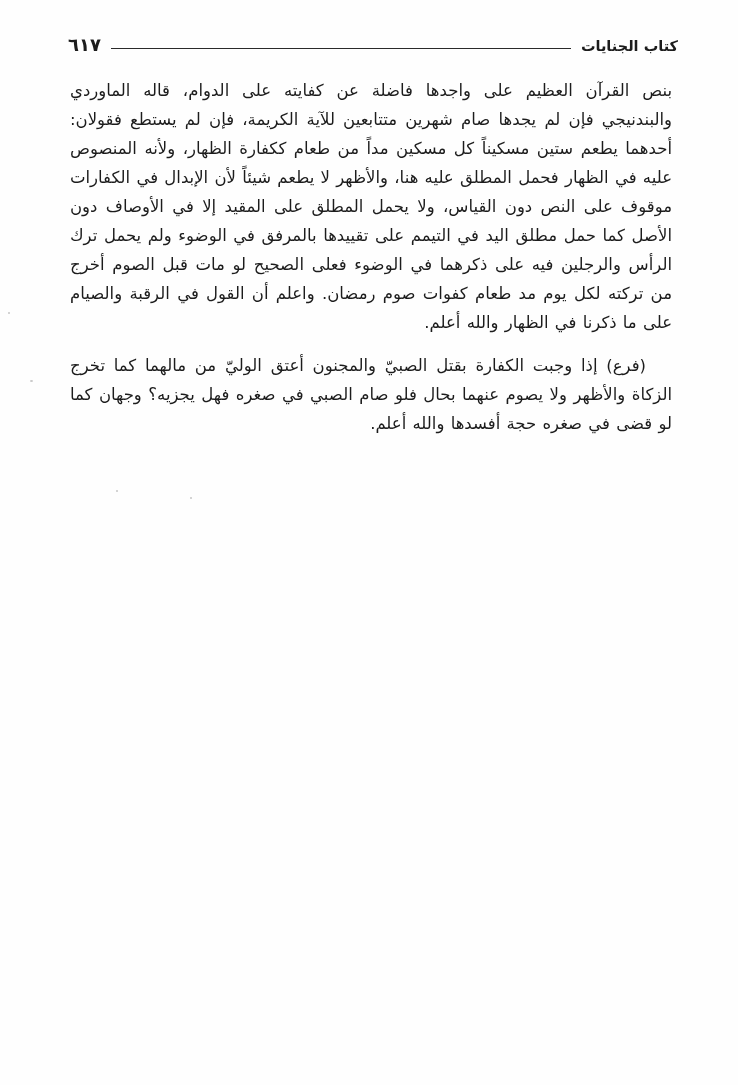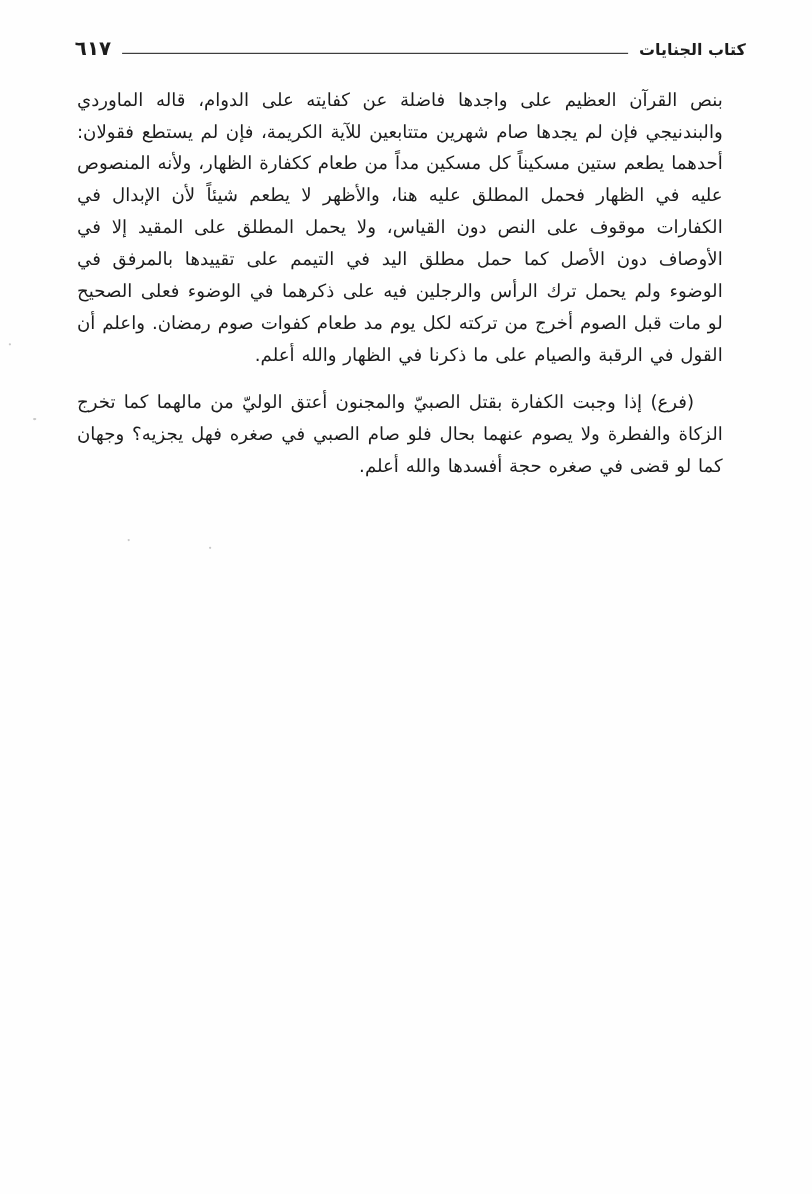--- a/index.html
+++ b/index.html
@@ -44,21 +44,21 @@
     font-weight: bold;
     direction: rtl;
     white-space: nowrap;
     margin-top: 2px;
     text-align: center;
   }
   
   .page-body {
     position: absolute;
     top: 76px;
-    right: 81px;
+    right: 66px;
     left: 70px;
     direction: rtl;
     text-align: justify;
     font-size: 16.5px;
     line-height: 29px;
     word-spacing: 1px;
   }
   .para {
     margin: 0 0 10px 0;
   }
@@ -84,21 +84,21 @@
 <div class="page">
 
   <header class="page-header">
     <span class="page-number">٦١٧</span>
     <span class="header-rule"></span>
     <span class="header-title">كتاب الجنايات</span>
   </header>
 
   <main class="page-body">
     <p class="para">بنص القرآن العظيم على واجدها فاضلة عن كفايته على الدوام، قاله الماوردي والبندنيجي فإن لم يجدها صام شهرين متتابعين للآية الكريمة، فإن لم يستطع فقولان: أحدهما يطعم ستين مسكيناً كل مسكين مداً من طعام ككفارة الظهار، ولأنه المنصوص عليه في الظهار فحمل المطلق عليه هنا، والأظهر لا يطعم شيئاً لأن الإبدال في الكفارات موقوف على النص دون القياس، ولا يحمل المطلق على المقيد إلا في الأوصاف دون الأصل كما حمل مطلق اليد في التيمم على تقييدها بالمرفق في الوضوء ولم يحمل ترك الرأس والرجلين فيه على ذكرهما في الوضوء فعلى الصحيح لو مات قبل الصوم أخرج من تركته لكل يوم مد طعام كفوات صوم رمضان. واعلم أن القول في الرقبة والصيام على ما ذكرنا في الظهار والله أعلم.</p>
-    <p class="para indent">(فرع) إذا وجبت الكفارة بقتل الصبيّ والمجنون أعتق الوليّ من مالهما كما تخرج الزكاة والفطرة ولا يصوم عنهما بحال فلو صام الصبي في صغره فهل يجزيه؟ وجهان كما لو قضى في صغره حجة أفسدها والله أعلم.</p>
+    <p class="para indent">(فرع) إذا وجبت الكفارة بقتل الصبيّ والمجنون أعتق الوليّ من مالهما كما تخرج الزكاة والأظهر ولا يصوم عنهما بحال فلو صام الصبي في صغره فهل يجزيه؟ وجهان كما لو قضى في صغره حجة أفسدها والله أعلم.</p>
   </main>
 
   <span class="speck s1"></span>
   <span class="speck s2"></span>
   <span class="speck s3"></span>
   <span class="speck s4"></span>
 
 </div>
 
 </body></html>

